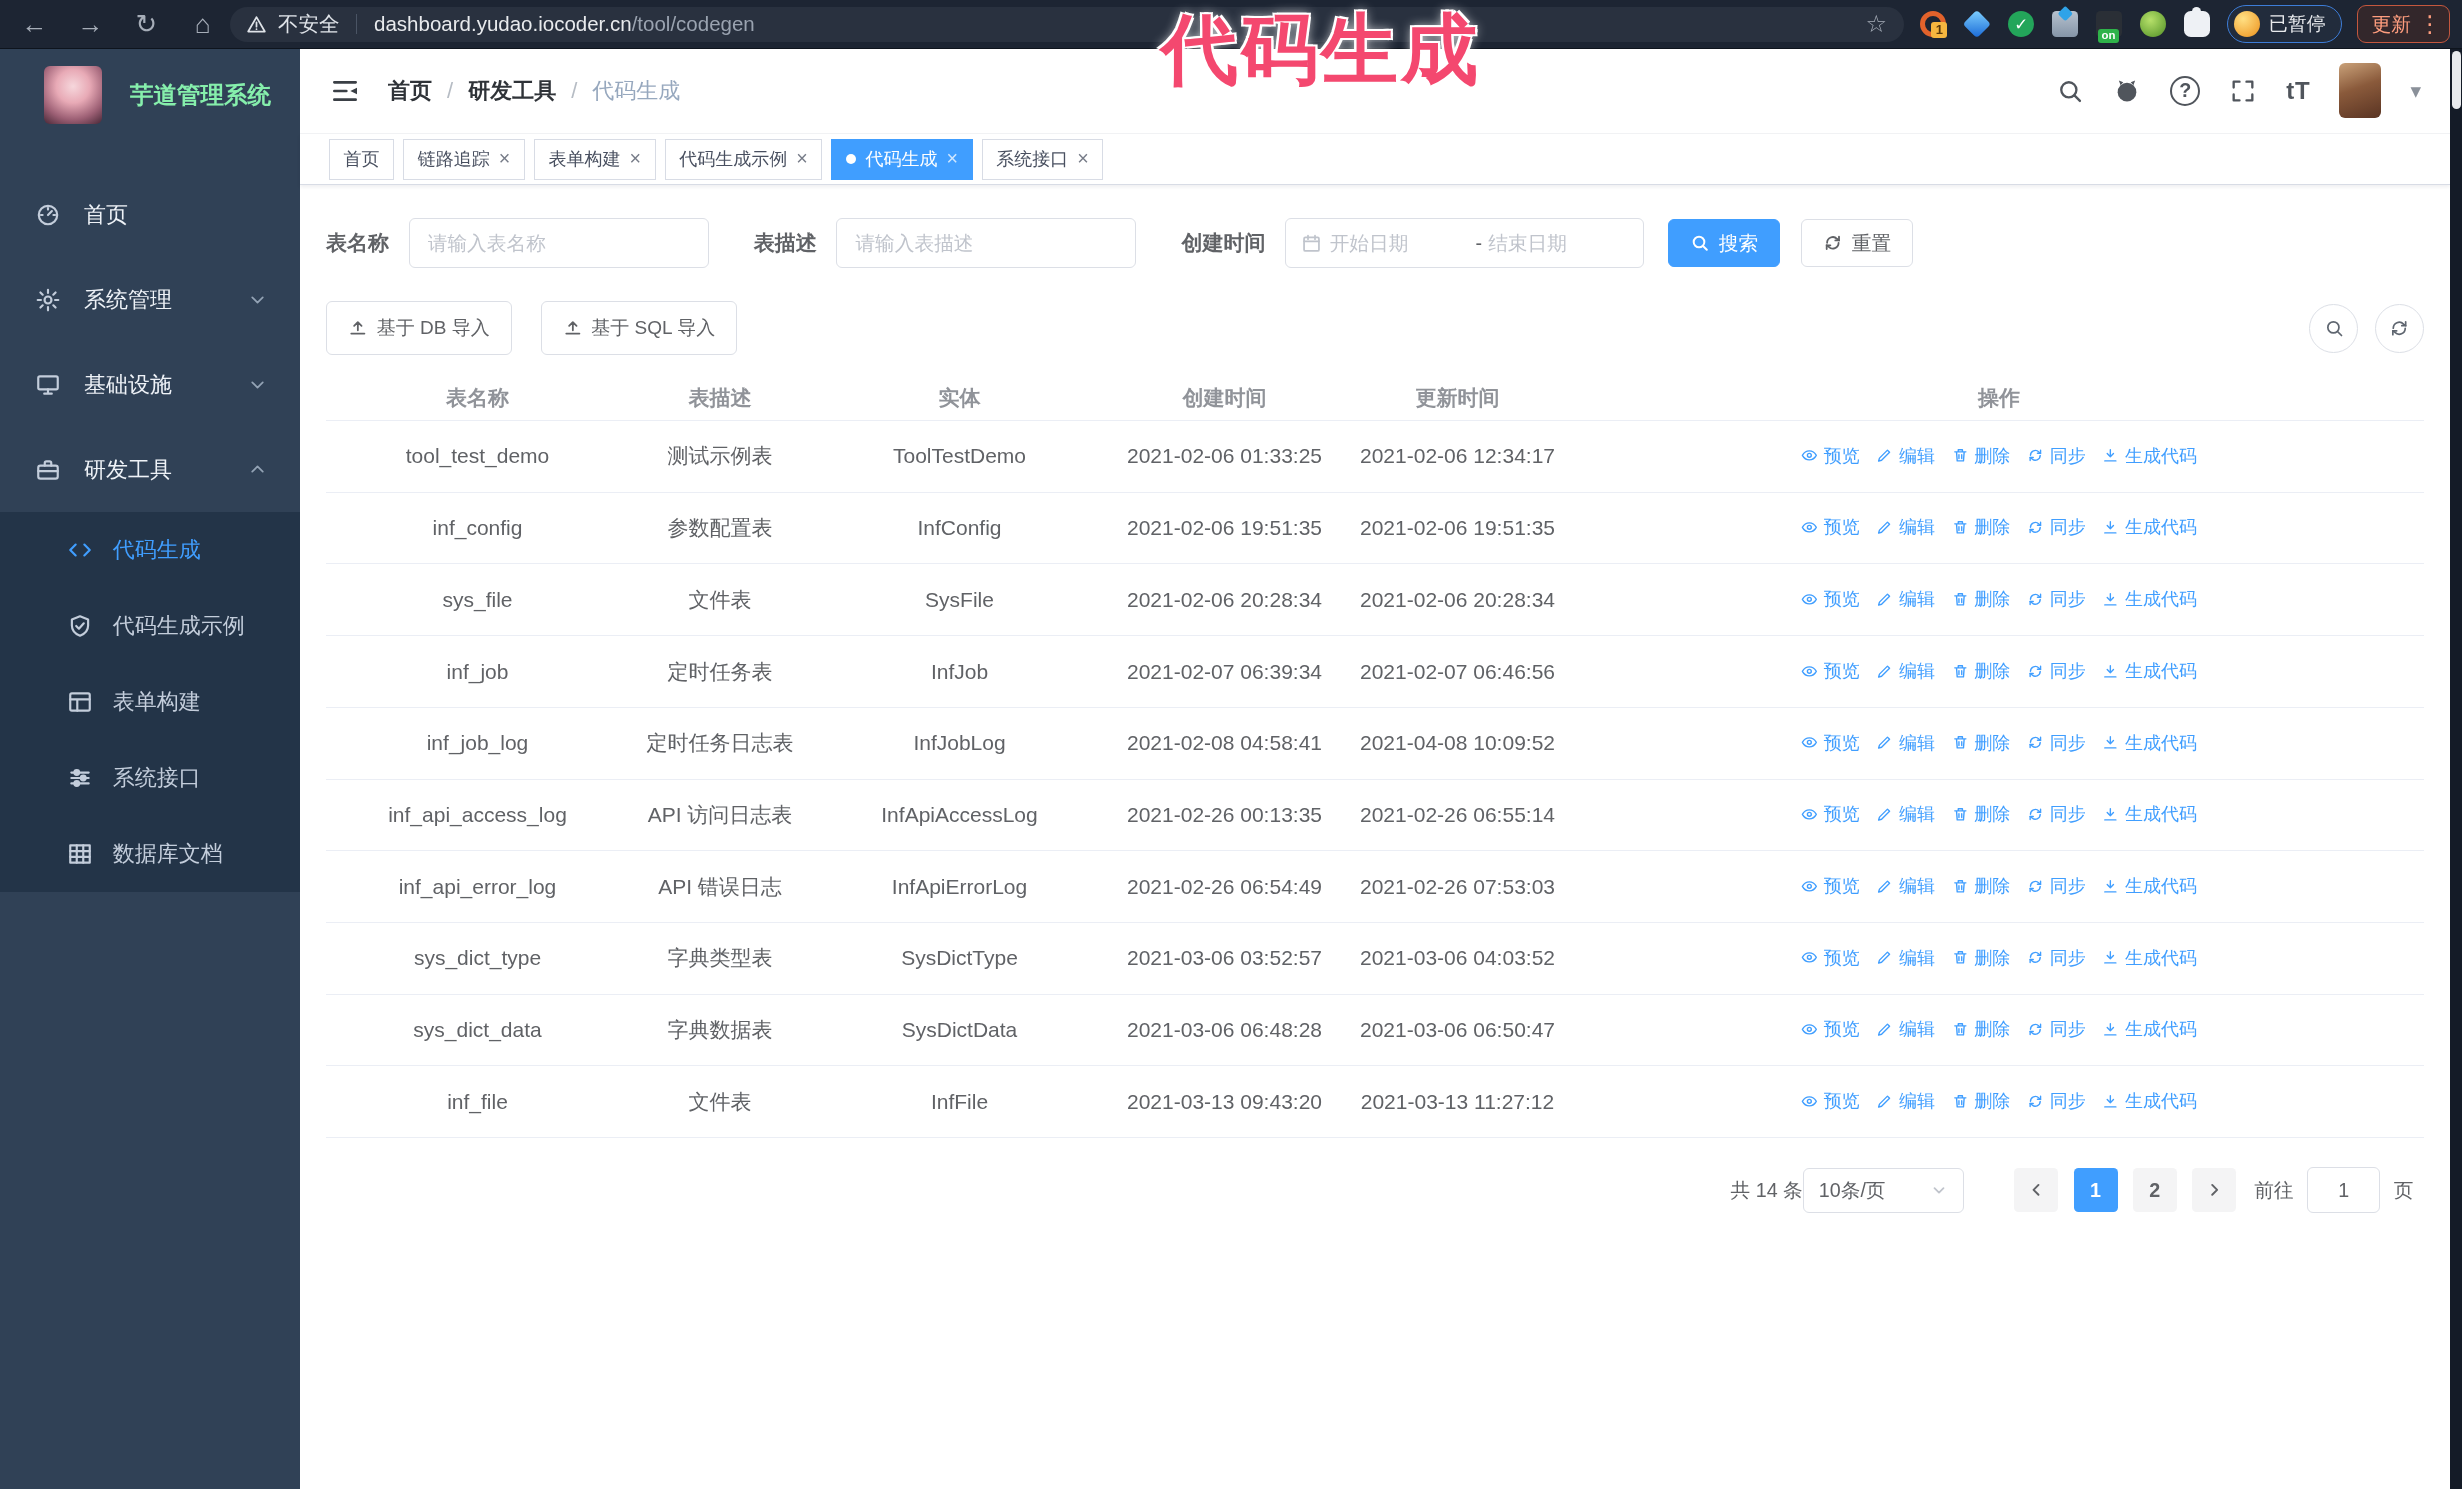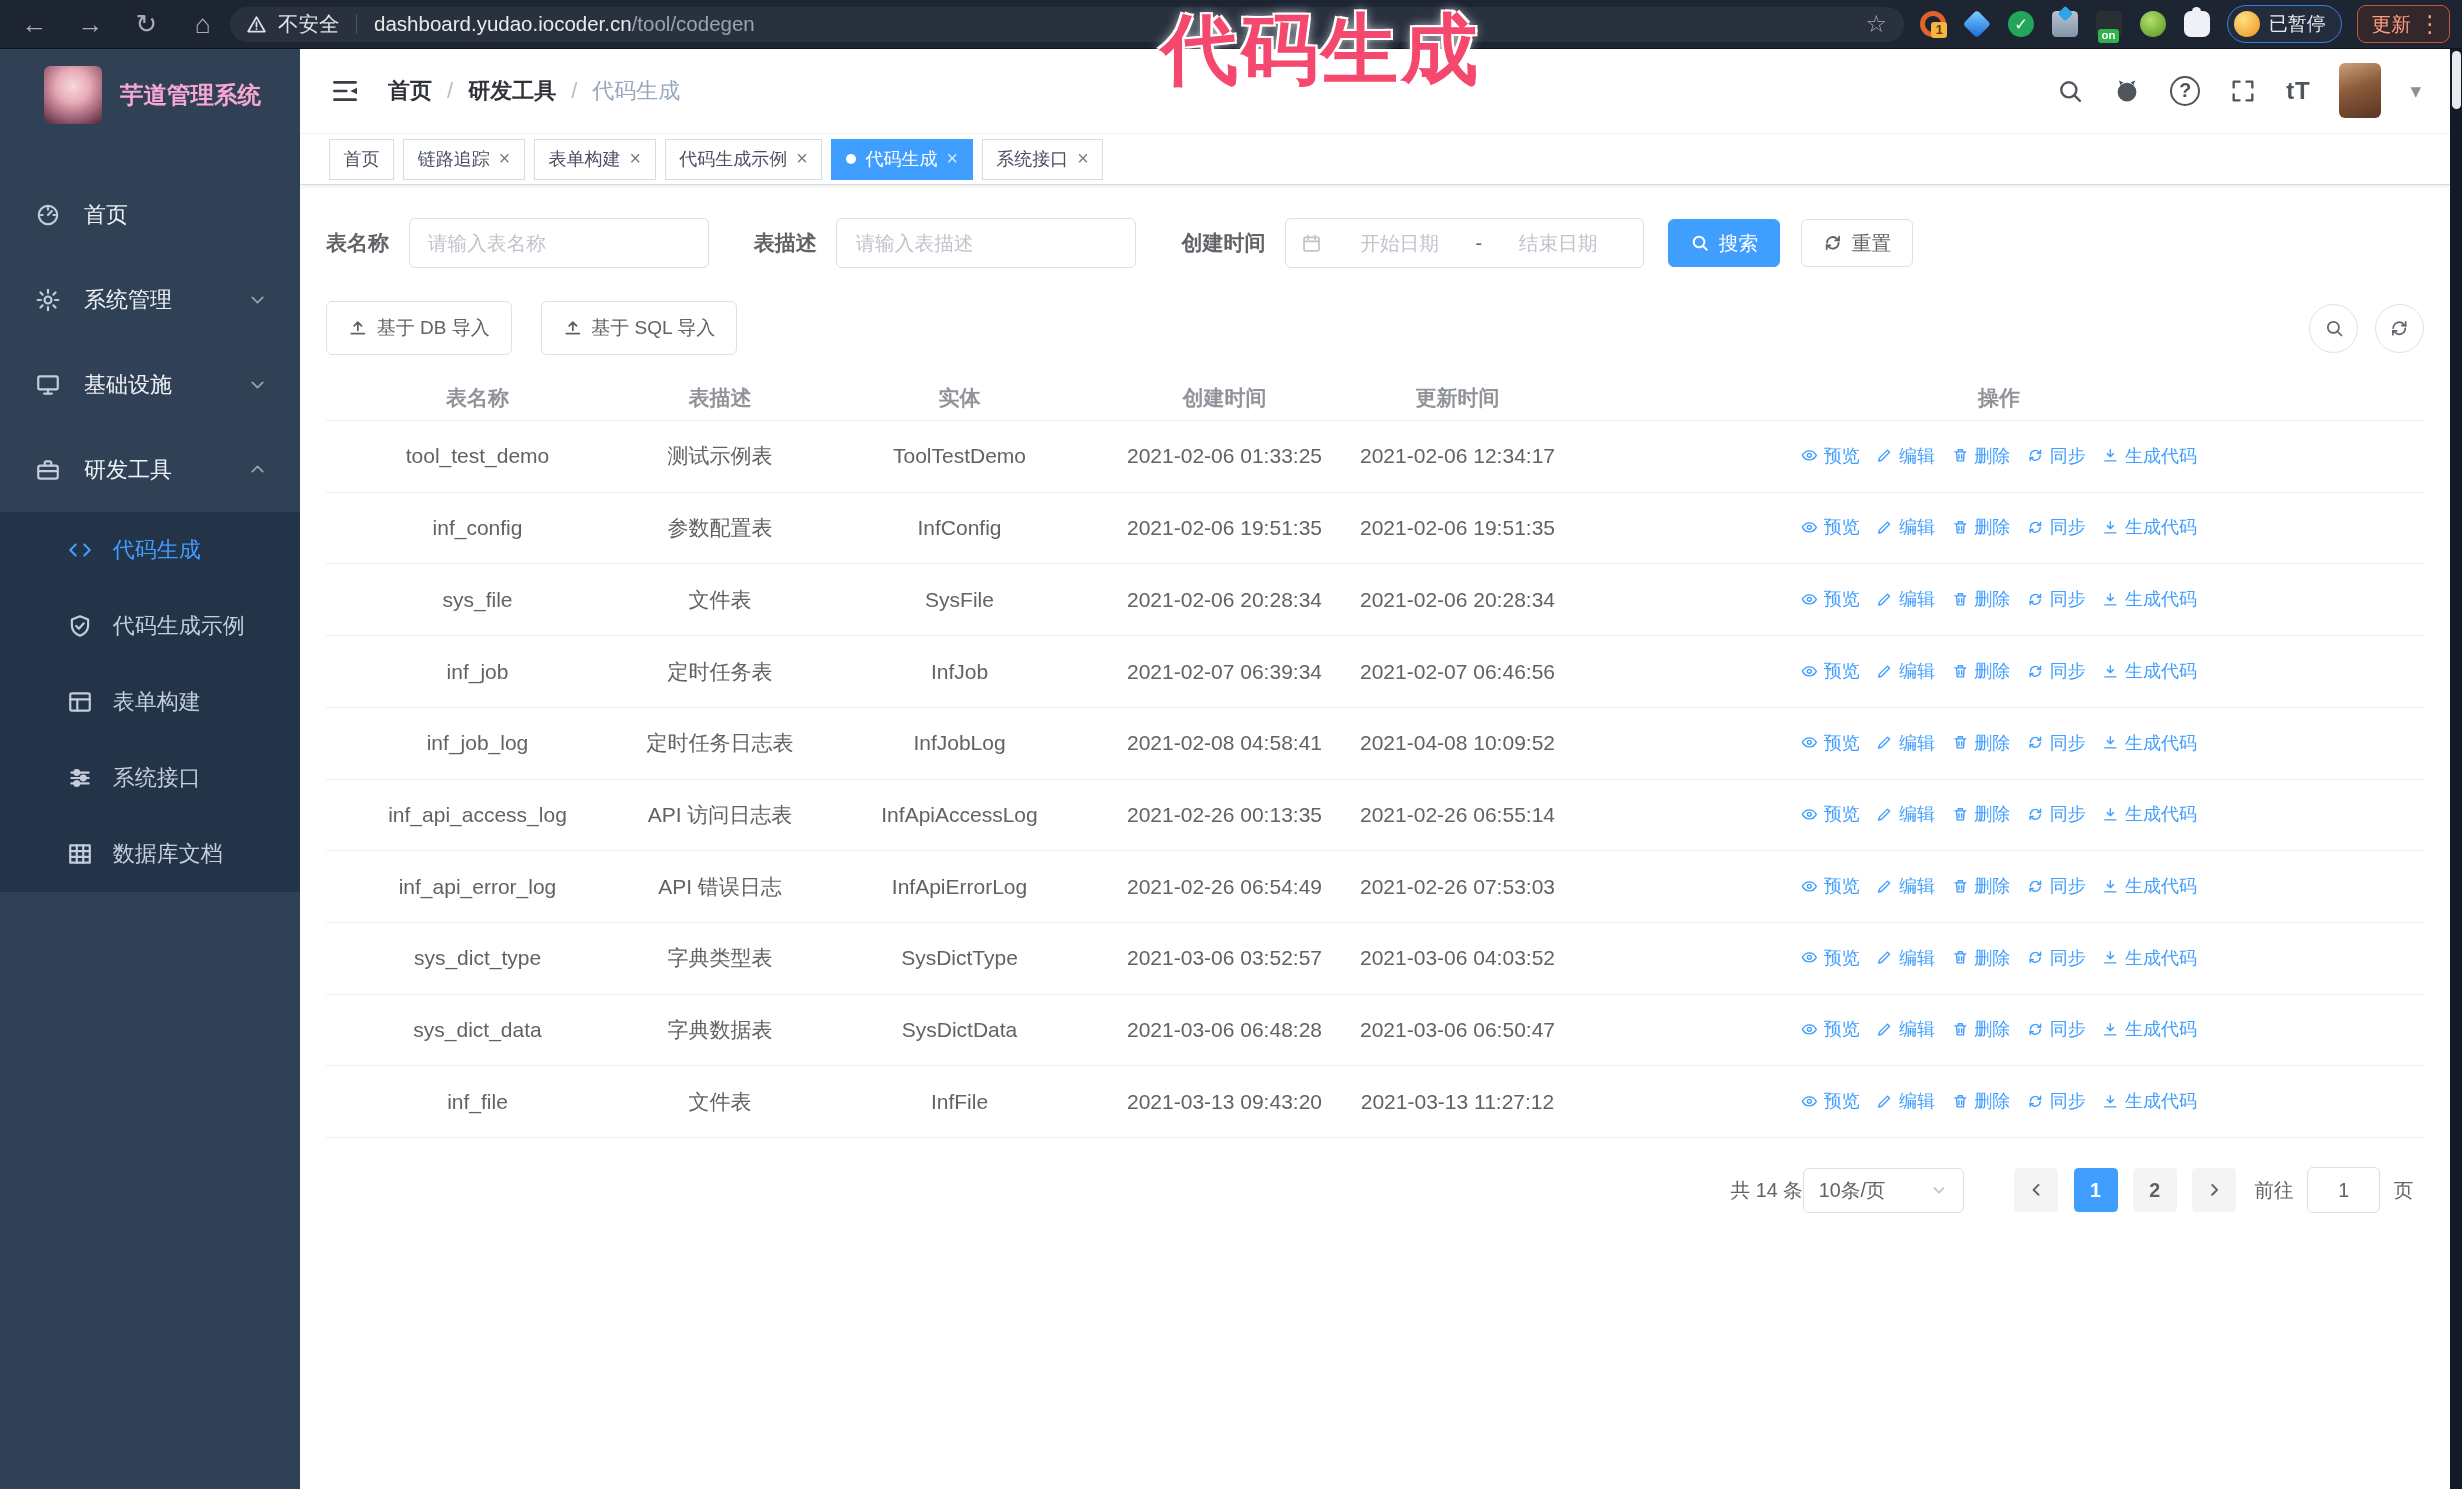--- a/index.html
+++ b/index.html
@@ -54,21 +54,21 @@
   .annotation{position:absolute;left:1161px;top:4.5px;z-index:40;font-size:77px;line-height:1.15;
     font-weight:700;letter-spacing:3px;color:#f4486f;pointer-events:none;
     text-shadow:-2.3px -2.3px 0 #fff,2.3px -2.3px 0 #fff,-2.3px 2.3px 0 #fff,2.3px 2.3px 0 #fff,0 0 12px rgba(255,255,255,.95);}
 
   
   .app{position:absolute;top:48px;left:0;right:12px;bottom:0;display:flex;}
   .sidebar{width:300px;flex:none;background:#304156;display:flex;flex-direction:column;overflow:hidden;}
   .logo-row{display:flex;align-items:center;gap:18px;padding:18px 0 18px 44px;}
   .logo-img{width:58px;height:58px;border-radius:6px;flex:none;
     background:radial-gradient(circle at 50% 35%,#f6d7dc 0%,#e8aab6 35%,#9c5f74 70%,#472736 100%);}
-  .app-title{color:#f9a8d4;font-size:23.5px;font-weight:700;white-space:nowrap;}
+  .app-title{color:#86efac;font-size:23.5px;font-weight:700;white-space:nowrap;margin-left:10px;}
   #side-menu{margin-top:30px;}
   .menu-item{height:85px;display:flex;align-items:center;padding:0 32px 0 35px;color:#eef2f7;
     font-size:22px;cursor:pointer;}
   .mi-ic{width:26px;height:26px;margin-right:23px;color:#c3cddb;flex:none;display:flex;}
   .mi-ic svg{width:26px;height:26px;}
   .mi-lb{white-space:nowrap;}
   .mi-ch{margin-left:auto;color:#93a3b5;display:flex;}
   .mi-ch svg{width:21px;height:21px;}
   .submenu{background:#233448;}
   .sub-item{height:76px;display:flex;align-items:center;padding-left:67px;color:#c3cddb;
@@ -106,21 +106,21 @@
   
   .content{flex:1;padding:33px 26px 0 26px;min-width:0;}
   .filters{display:flex;align-items:center;}
   .flabel{font-size:21px;color:#606266;font-weight:600;margin-right:19.7px;white-space:nowrap;}
   .finput{width:262px;height:48px;border:0.8px solid #dcdfe6;border-radius:6px;font-size:19.7px;
     padding:0 18px;color:#606266;background:#fff;margin-right:45px;outline:none;font-family:inherit;}
   input::placeholder{color:#c0c4cc;}
   .fdate{width:327px;height:48px;border:0.8px solid #dcdfe6;border-radius:6px;display:flex;align-items:center;
     padding:0 15px;margin-right:24px;color:#c0c4cc;font-size:19.7px;cursor:pointer;flex:none;}
   .fdate svg{width:21px;height:21px;color:#c0c4cc;margin-right:7.6px;flex:none;}
-  .dph{flex:1;text-align:center;color:#c0c4cc;white-space:nowrap;}
+  .dph{flex:1;color:#c0c4cc;white-space:nowrap;}
   .dsep{color:#606266;padding:0 6px;}
   .btn{height:48px;display:inline-flex;align-items:center;gap:9px;padding:0 21px;border:0.8px solid #dcdfe6;
     border-radius:6px;background:#fff;color:#606266;font-size:19.7px;cursor:pointer;font-family:inherit;white-space:nowrap;}
   .btn svg{width:19.7px;height:19.7px;}
   .btn.primary{background:#409eff;border-color:#409eff;color:#fff;margin-right:21px;}
   .toolbar{margin-top:33px;display:flex;align-items:center;}
   .toolbar .btn{height:54px;margin-right:29px;font-size:19px;justify-content:center;}
   .spacer{flex:1;}
   .circ{width:47px;height:47px;border:0.8px solid #dcdfe6;border-radius:50%;display:inline-flex;align-items:center;
     justify-content:center;color:#5f6670;margin-left:16.7px;cursor:pointer;flex:none;}

